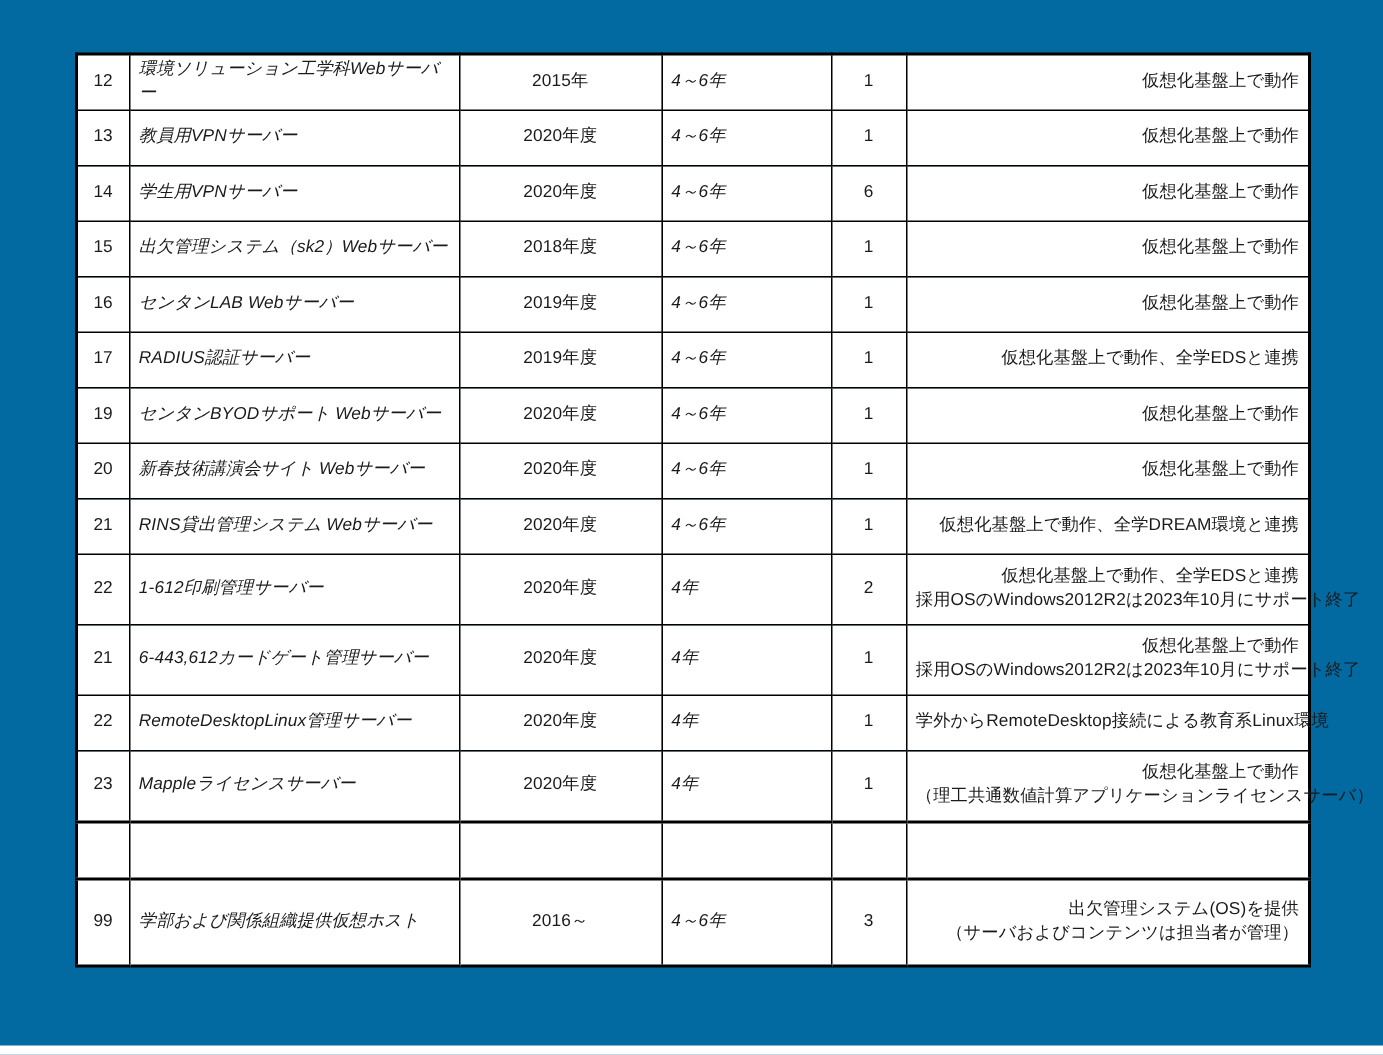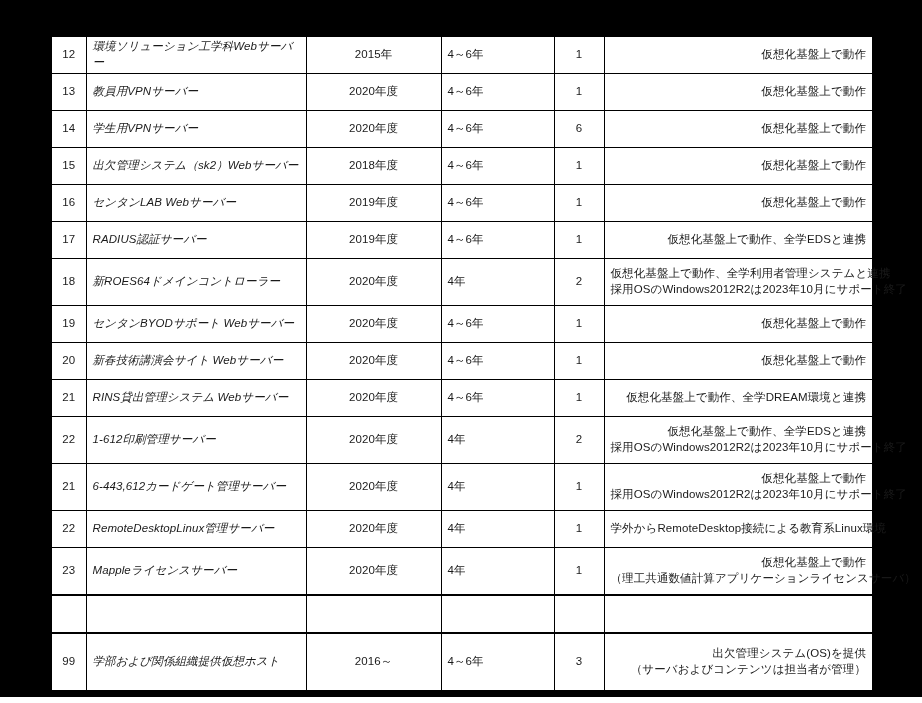--- a/index.html
+++ b/index.html
@@ -13,21 +13,21 @@
     height: 703px;
     font-family: "Liberation Sans", "DejaVu Sans", sans-serif;
     color: #1a1a1a;
     overflow: hidden;
   }
 
   #page {
     position: relative;
     width: 922px;
     height: 697px;
-    background: #000000;
+    background: #0369a1;
   }
 
   
   #table-wrap {
     position: absolute;
     left: 50px;
     top: 35px;
     width: 822px;
   }
 
@@ -64,20 +64,21 @@
   }
   td.name {
     text-align: left;
     font-style: italic;
   }
   td.year {
     text-align: center;
   }
   td.life {
     text-align: left;
+    font-style: italic;
   }
   td.qty {
     text-align: center;
     font-size: 11px;
   }
   td.note {
     text-align: right;
     font-size: 11px;
     line-height: 1.3;
   }
@@ -168,31 +169,20 @@
           <tr class="r-single">
             <td class="idx">17</td>
             <td class="name">RADIUS認証サーバー</td>
             <td class="year">2019年度</td>
             <td class="life">4～6年</td>
             <td class="qty">1</td>
             <td class="note">
               <span class="note-line">仮想化基盤上で動作、全学EDSと連携</span>
             </td>
           </tr>
-          <tr class="r-double">
-            <td class="idx">18</td>
-            <td class="name">新ROES64ドメインコントローラー</td>
-            <td class="year">2020年度</td>
-            <td class="life">4年</td>
-            <td class="qty">2</td>
-            <td class="note">
-              <span class="note-line">仮想化基盤上で動作、全学利用者管理システムと連携</span>
-              <span class="note-line">採用OSのWindows2012R2は2023年10月にサポート終了</span>
-            </td>
-          </tr>
           <tr class="r-single">
             <td class="idx">19</td>
             <td class="name">センタンBYODサポート Webサーバー</td>
             <td class="year">2020年度</td>
             <td class="life">4～6年</td>
             <td class="qty">1</td>
             <td class="note">
               <span class="note-line">仮想化基盤上で動作</span>
             </td>
           </tr>

